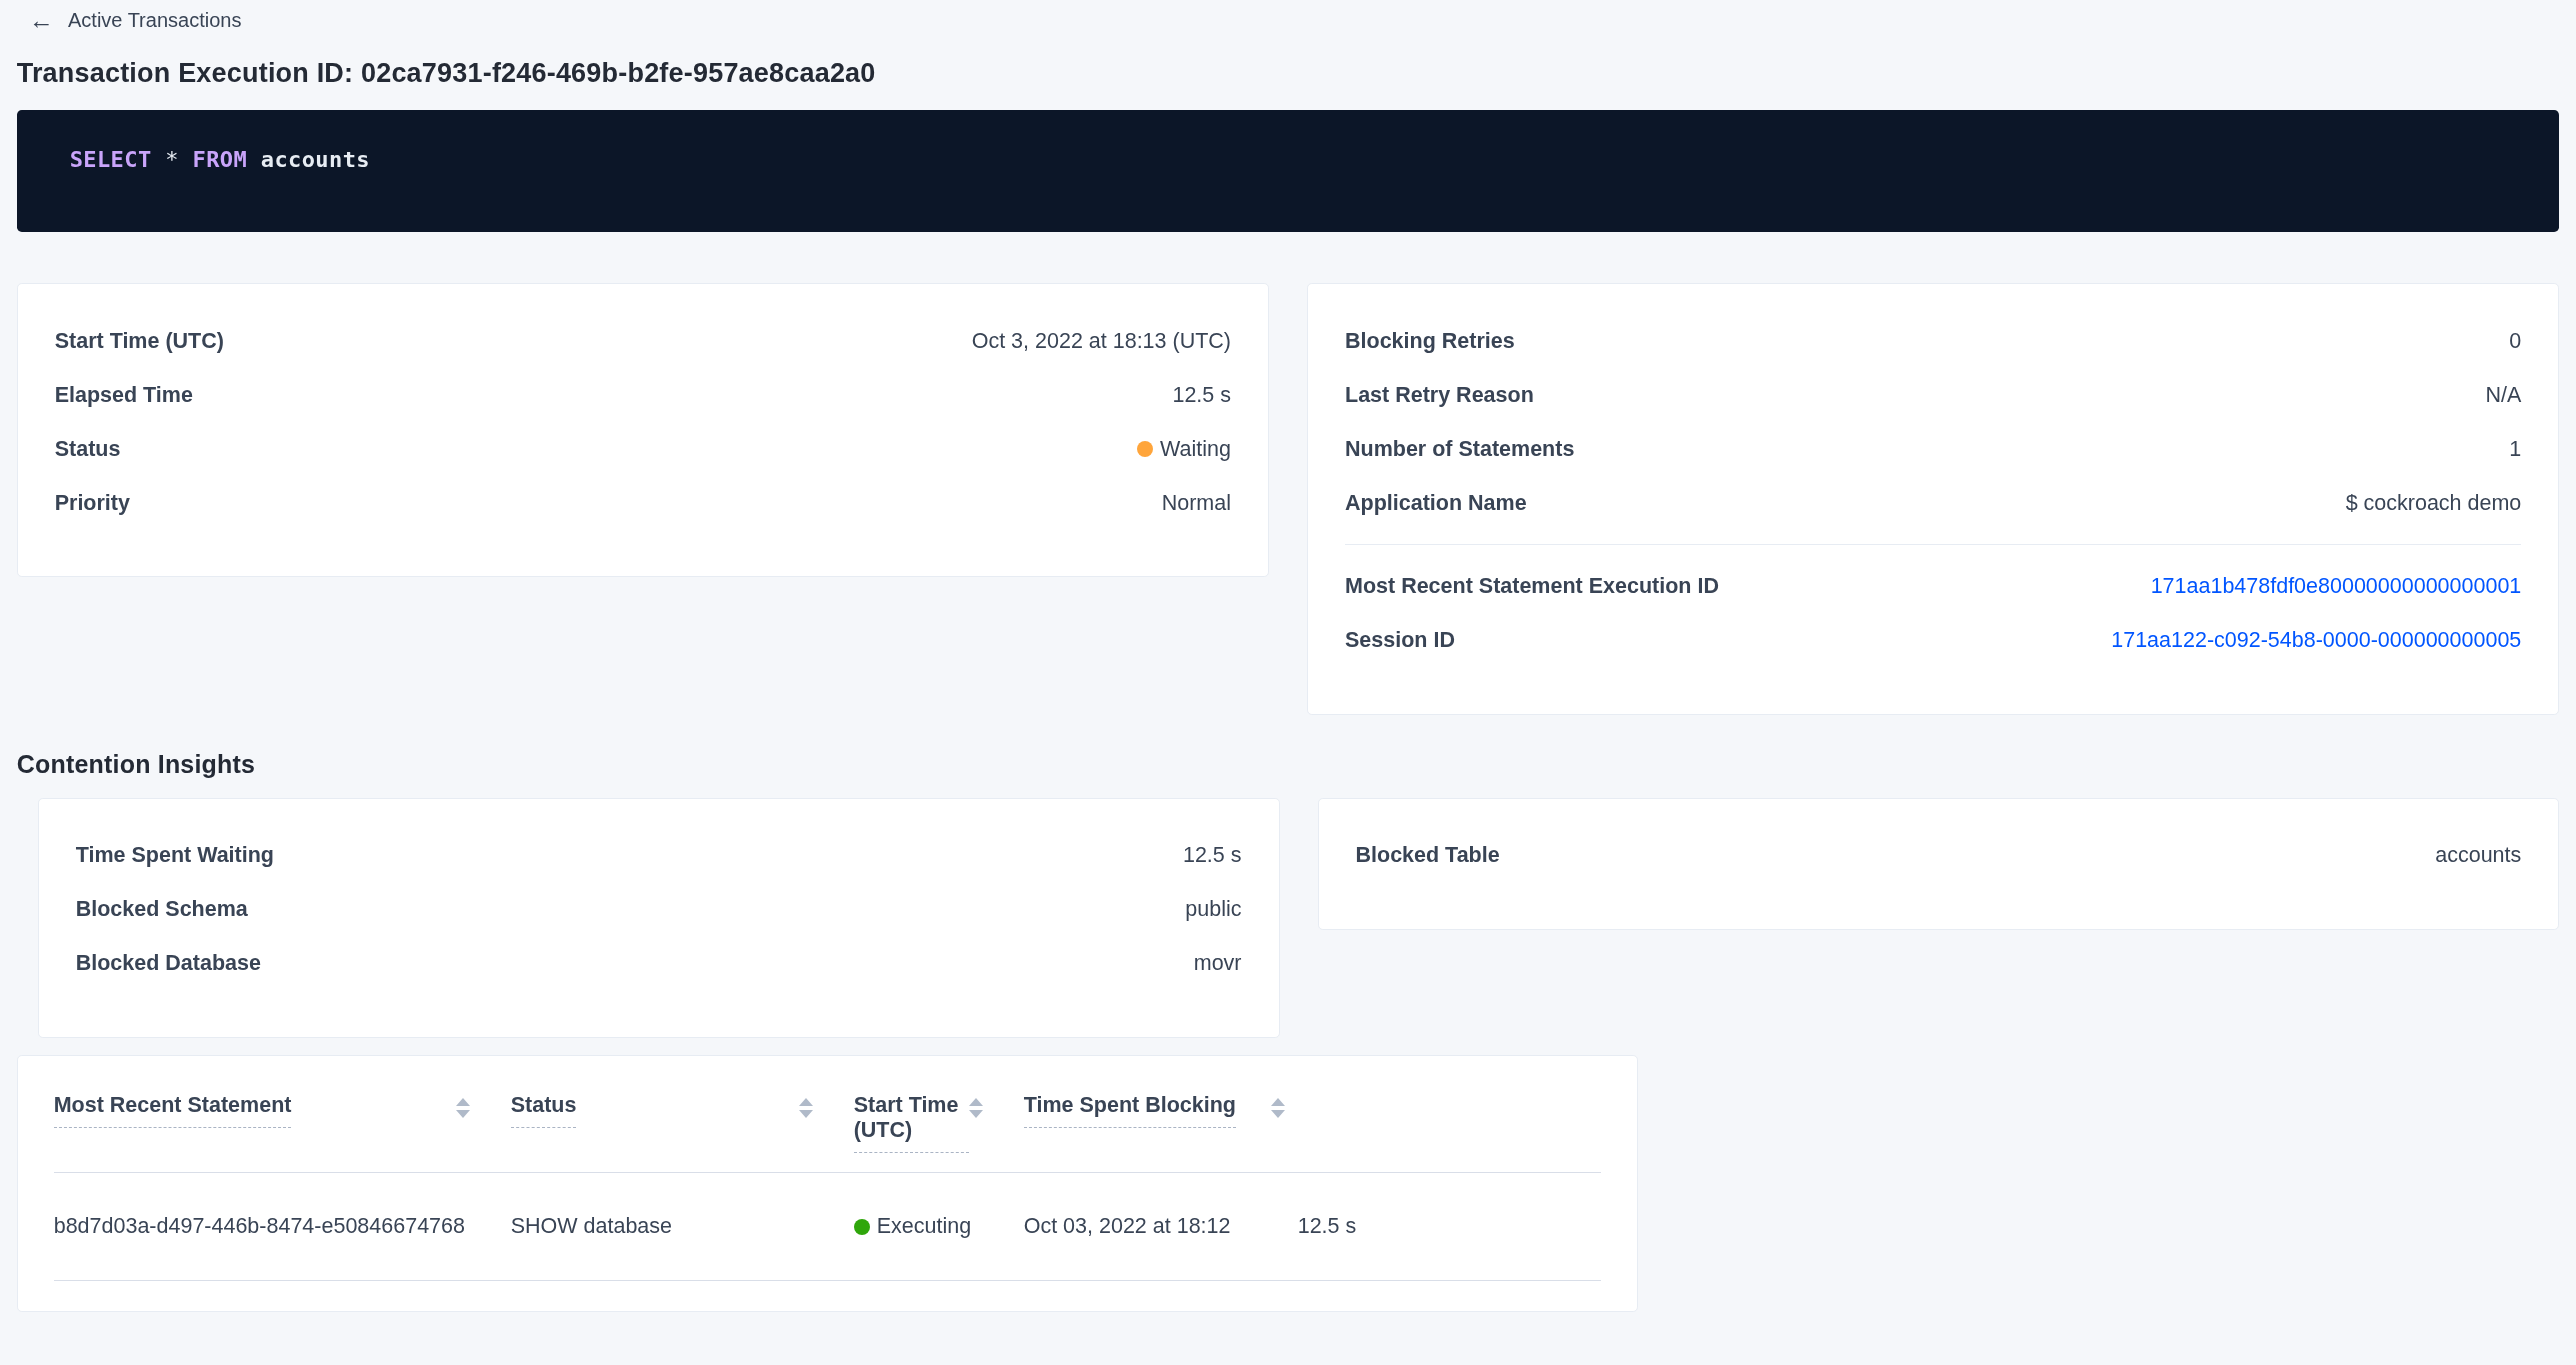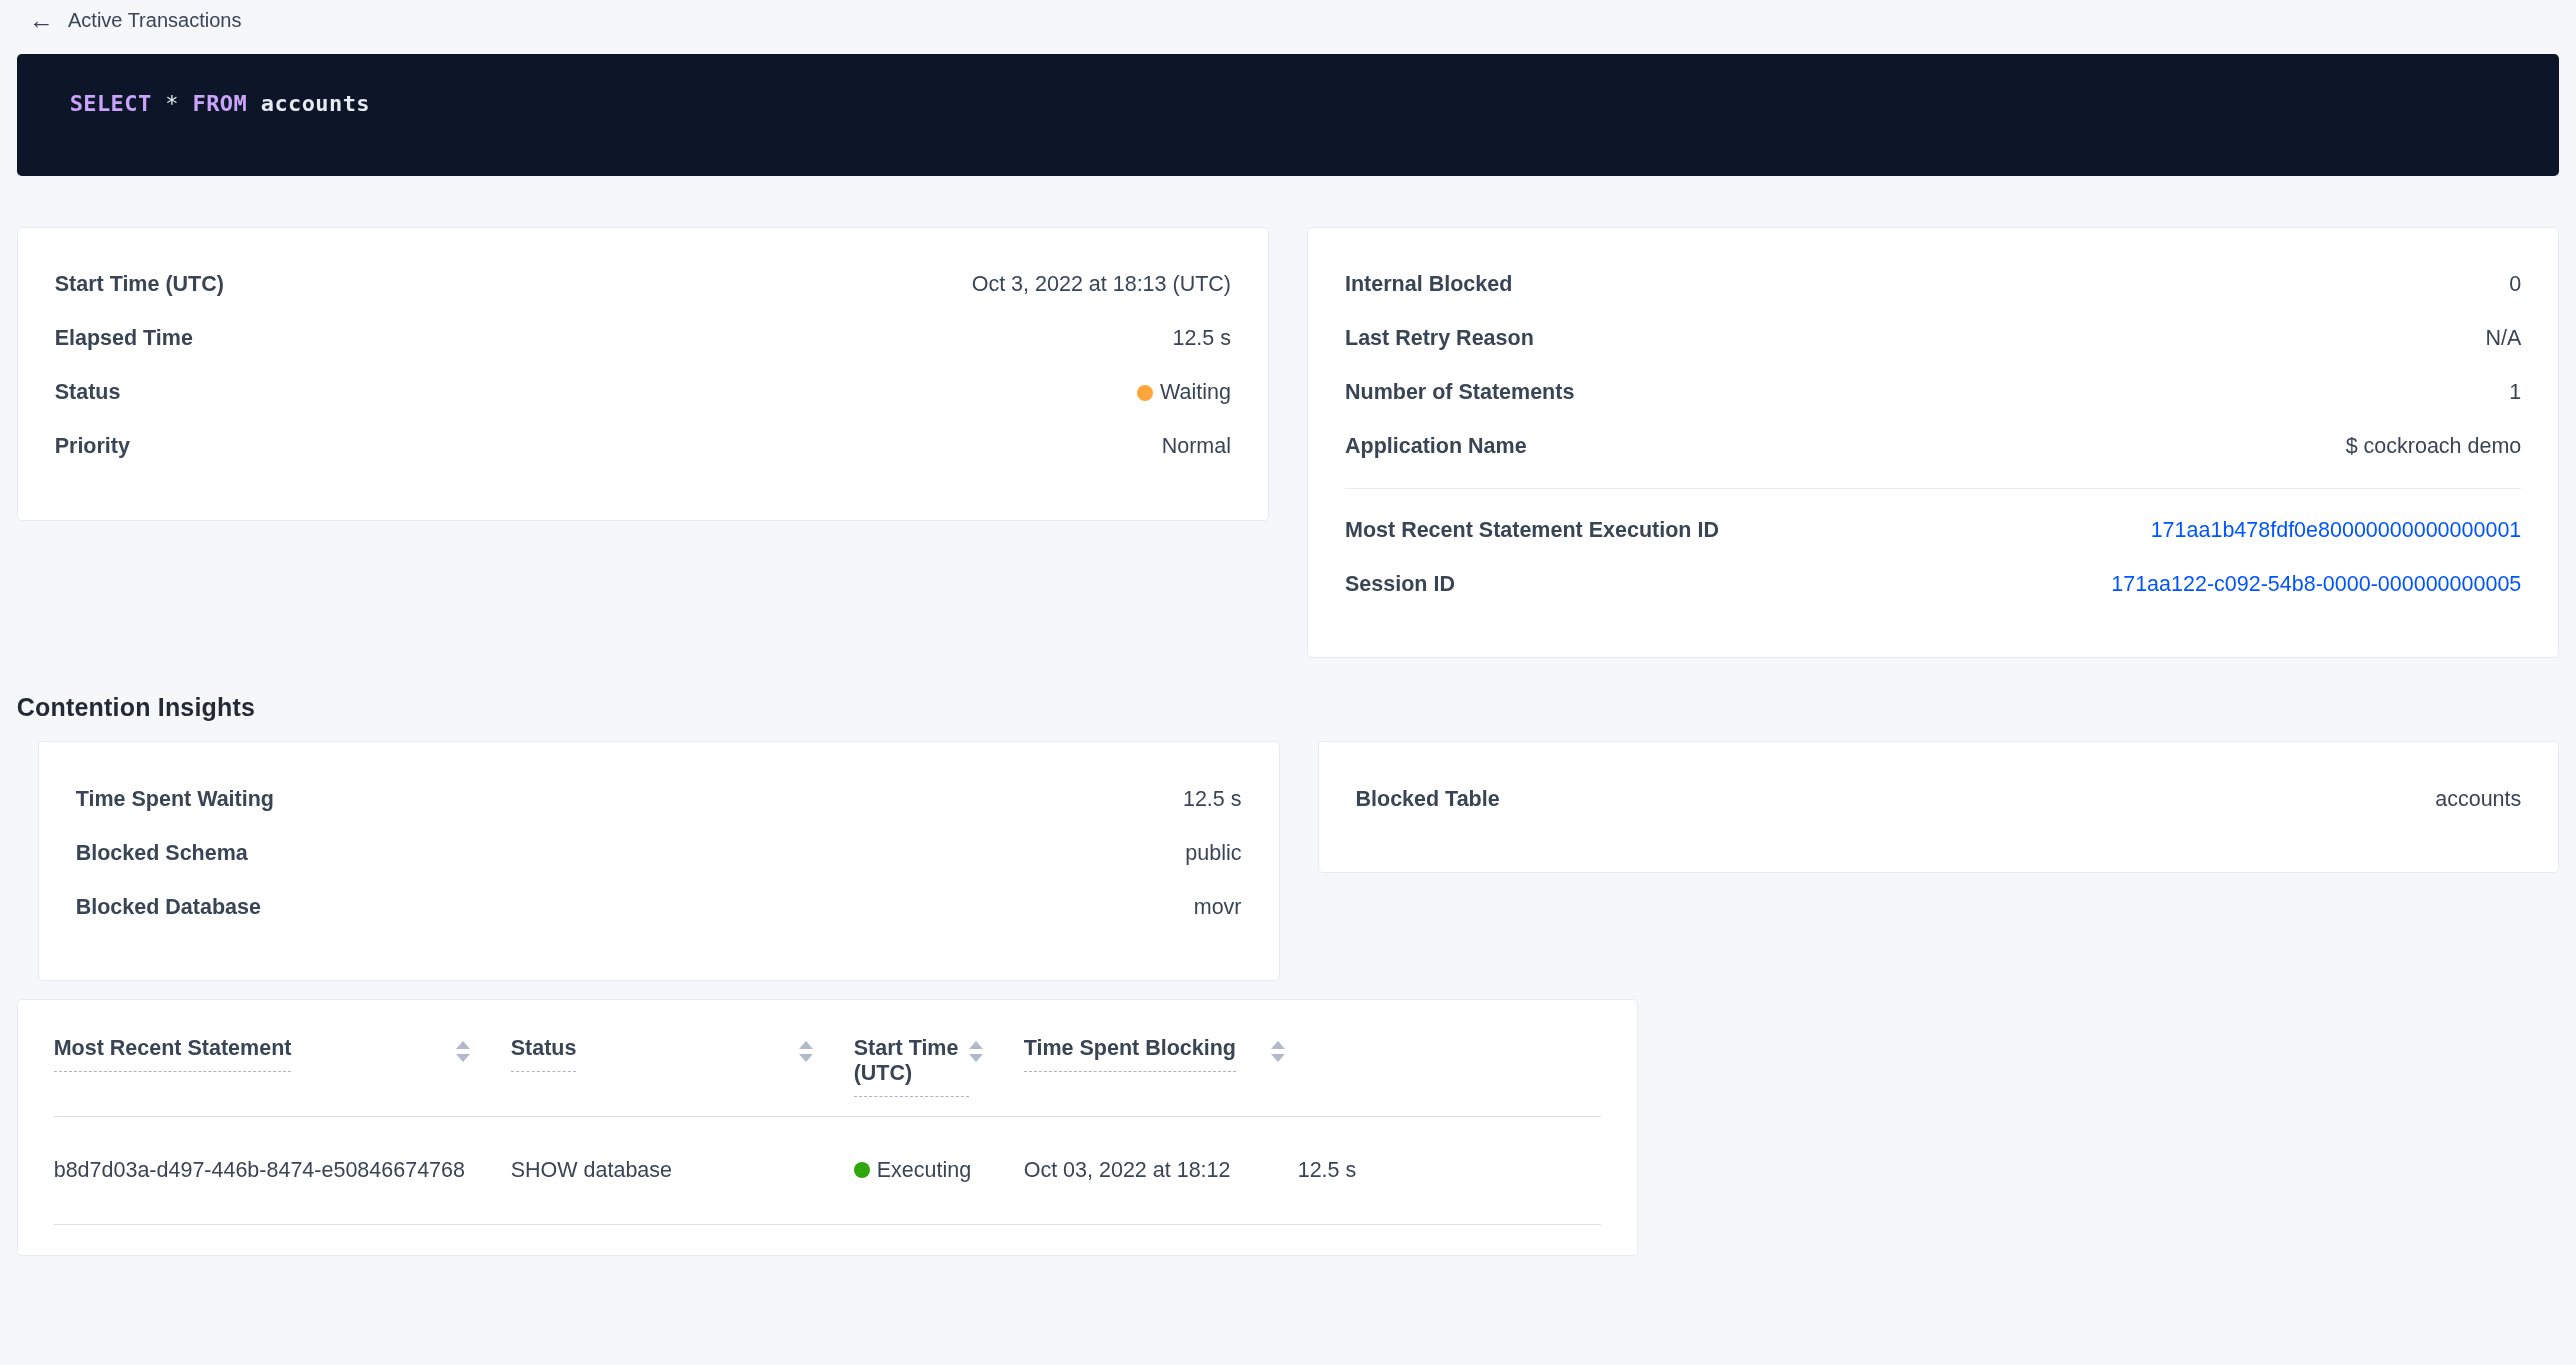--- a/index.html
+++ b/index.html
@@ -100,20 +100,21 @@
 </head>
 <body>
 
 <div class="page">
 
   <a class="back">
     <span class="arrow">←</span>
     <span>Active Transactions</span>
   </a>
 
+  <h1>Transaction Execution ID: 02ca7931-f246-469b-b2fe-957ae8caa2a0</h1>
 
   <div class="sqlbox"><span class="kw">SELECT</span> <span class="op">*</span> <span class="kw">FROM</span> <span class="ident">accounts</span></div>
 
   <div class="cards-row">
 
     <section class="card">
       <div class="kv-row">
         <span class="kv-label">Start Time (UTC)</span>
         <span class="kv-value">Oct 3, 2022 at 18:13 (UTC)</span>
       </div>
@@ -129,21 +130,21 @@
         </span>
       </div>
       <div class="kv-row">
         <span class="kv-label">Priority</span>
         <span class="kv-value">Normal</span>
       </div>
     </section>
 
     <section class="card">
       <div class="kv-row">
-        <span class="kv-label">Internal Blocked</span>
+        <span class="kv-label">Blocking Retries</span>
         <span class="kv-value">0</span>
       </div>
       <div class="kv-row">
         <span class="kv-label">Last Retry Reason</span>
         <span class="kv-value">N/A</span>
       </div>
       <div class="kv-row">
         <span class="kv-label">Number of Statements</span>
         <span class="kv-value">1</span>
       </div>

